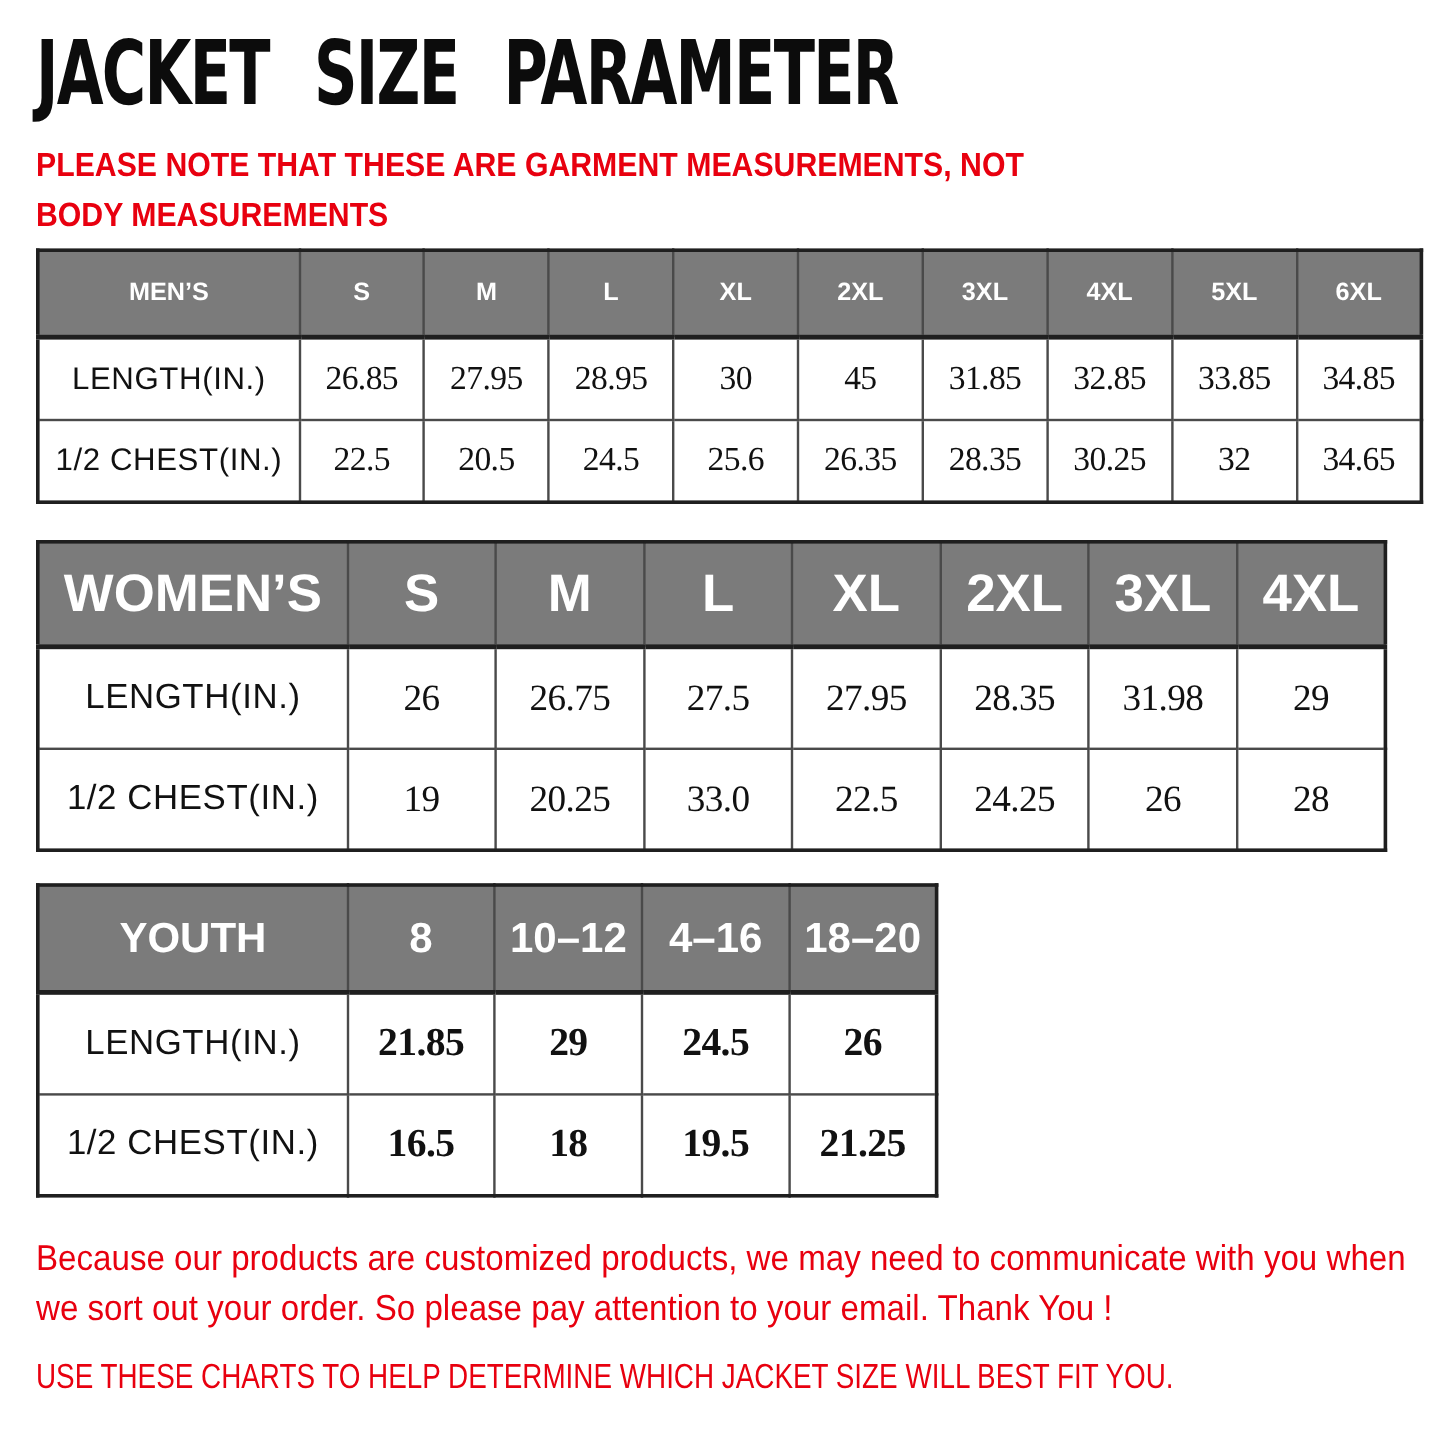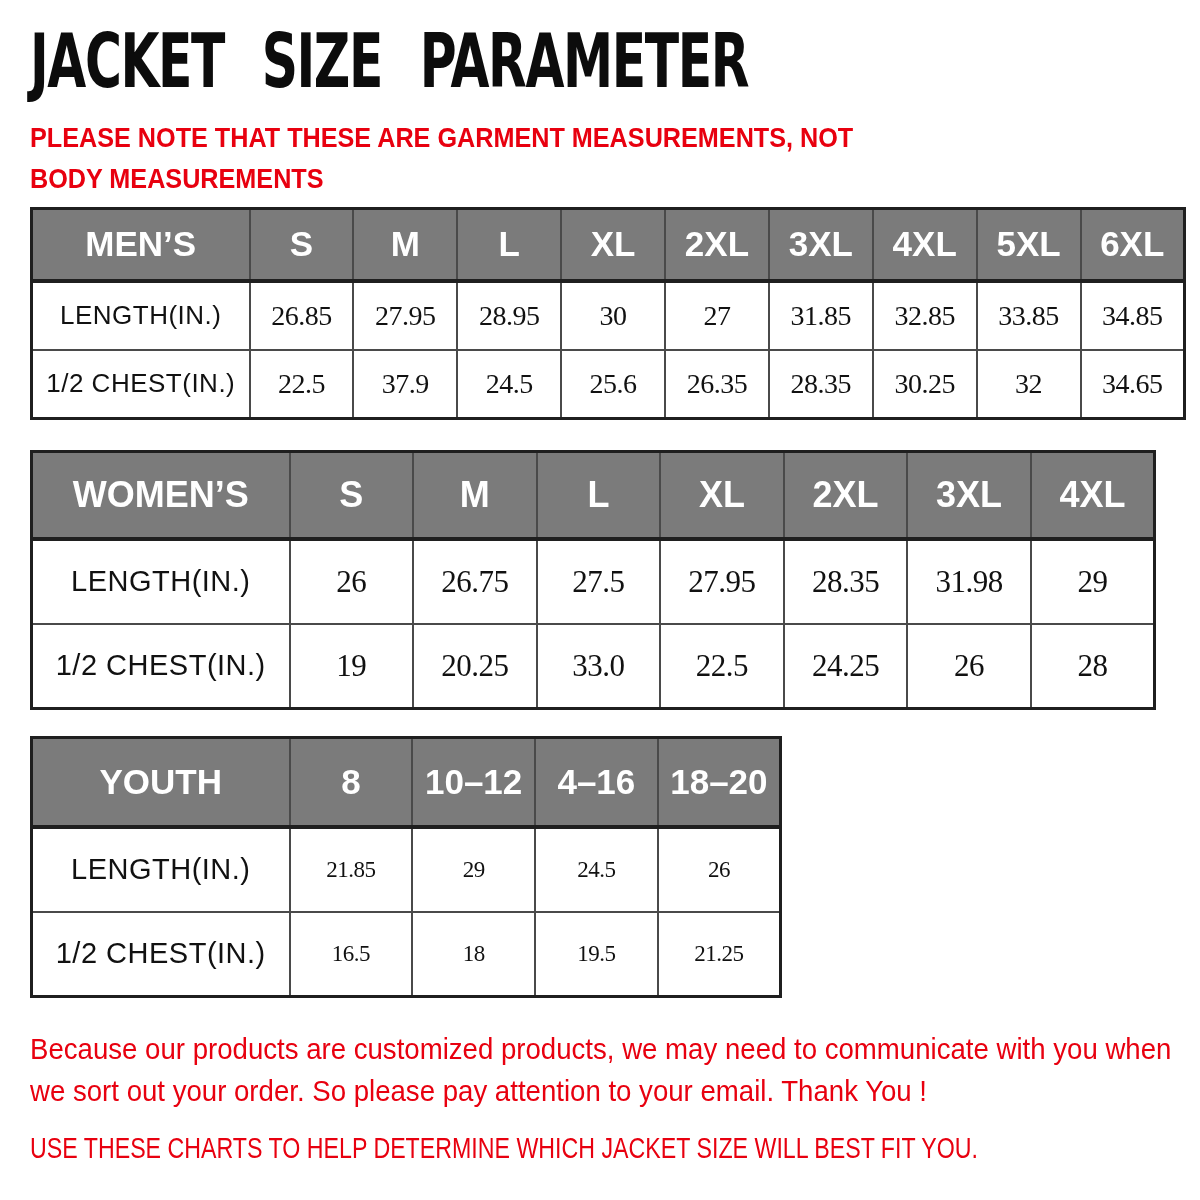--- a/index.html
+++ b/index.html
@@ -66,37 +66,37 @@
     font-family:"Liberation Serif",serif;
     letter-spacing:-0.5px;
   }
   .sizes-table td.row-label{
     font-weight:normal;
     letter-spacing:0.5px;
   }
 
   .t-mens{width:1156px;margin-top:8px;}
   .t-mens .lbl-col{width:218px;}
-  .t-mens thead th{height:72px;font-size:35px;}
+  .t-mens thead th{height:72px;font-size:21px;}
   .t-mens tbody td{height:69px;}
   .t-mens td.val{font-size:28px;}
   .t-mens td.row-label{font-size:26px;}
 
   .t-womens{width:1126px;margin-top:30px;}
   .t-womens .lbl-col{width:258px;}
-  .t-womens thead th{height:87px;font-size:36px;}
+  .t-womens thead th{height:87px;font-size:44px;}
   .t-womens tbody td{height:85px;}
   .t-womens td.val{font-size:31px;}
   .t-womens td.row-label{font-size:29px;}
 
   .t-youth{width:752px;margin-top:26px;}
   .t-youth .lbl-col{width:258px;}
   .t-youth thead th{height:89px;font-size:35px;}
   .t-youth tbody td{height:85px;}
-  .t-youth td.val{font-size:23px;}
+  .t-youth td.val{font-size:33px;font-weight:bold;}
   .t-youth td.row-label{font-size:29px;}
 
   .footer-paragraph{
     margin-top:30px;
     color:var(--red);
     font-size:30px;
     line-height:1.4;
     width:1260px;
     transform:scaleX(0.92);
     transform-origin:left top;
@@ -134,30 +134,30 @@
             <th>6XL</th>
           </tr>
         </thead>
         <tbody>
           <tr>
             <td class="row-label lbl-col">LENGTH(IN.)</td>
             <td class="val">26.85</td>
             <td class="val">27.95</td>
             <td class="val">28.95</td>
             <td class="val">30</td>
-            <td class="val">27</td>
+            <td class="val">45</td>
             <td class="val">31.85</td>
             <td class="val">32.85</td>
             <td class="val">33.85</td>
             <td class="val">34.85</td>
           </tr>
           <tr>
             <td class="row-label lbl-col">1/2 CHEST(IN.)</td>
             <td class="val">22.5</td>
-            <td class="val">37.9</td>
+            <td class="val">20.5</td>
             <td class="val">24.5</td>
             <td class="val">25.6</td>
             <td class="val">26.35</td>
             <td class="val">28.35</td>
             <td class="val">30.25</td>
             <td class="val">32</td>
             <td class="val">34.65</td>
           </tr>
         </tbody>
       </table>

